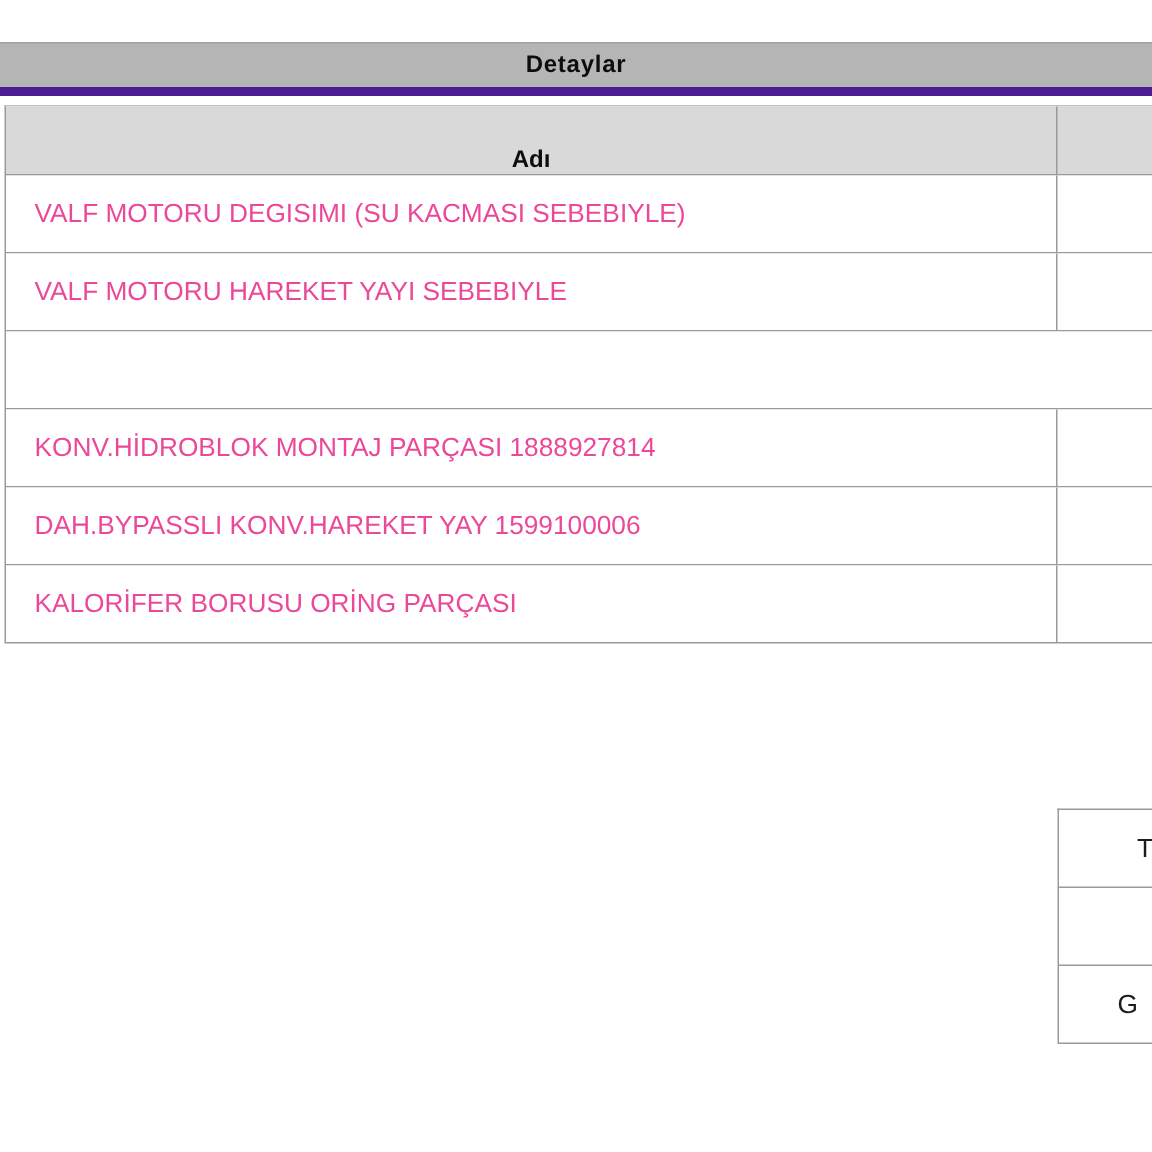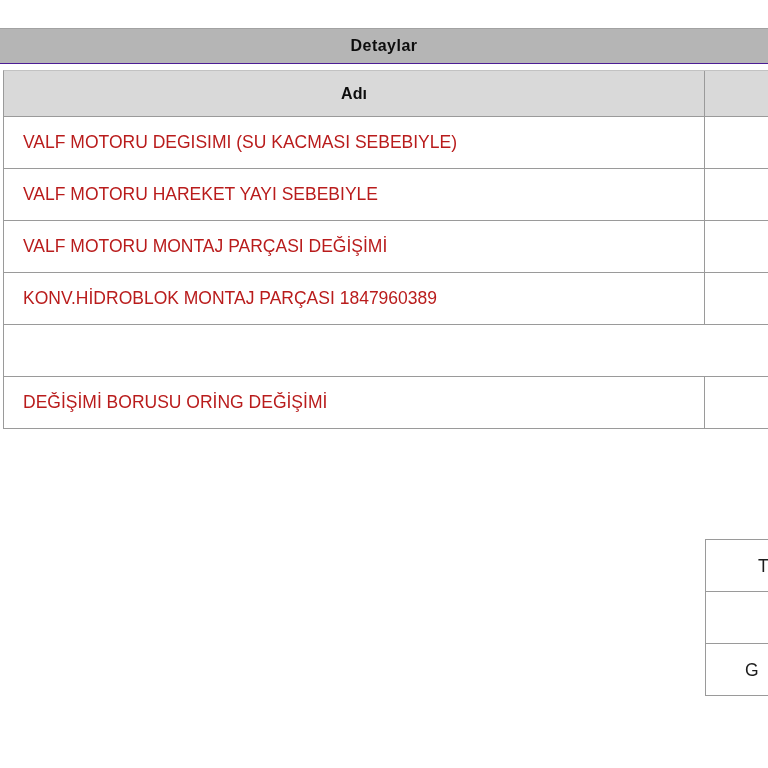--- a/index.html
+++ b/index.html
@@ -10,21 +10,21 @@
     font-family: "Liberation Sans", sans-serif;
     position: relative;
   }
   
   .title-bar {
     position: absolute;
     left: 0; top: 28px;
     width: 768px; height: 36px;
     background: #b5b5b5;
     border-top: 1px solid #a2a2a2;
-    border-bottom: 1px solid #4c1d95;
+    border-bottom: 6px solid #4c1d95;
     display: flex;
     align-items: center;
     justify-content: center;
   }
   .title-bar .title-text {
     font-size: 16px;
     font-weight: bold;
     color: #0d0d0d;
     letter-spacing: 0.5px;
   }
@@ -55,29 +55,30 @@
     display: flex;
     align-items: center;
   }
   .value-col {
     flex: 1;
     display: flex;
     align-items: center;
   }
   .header-row .name-col {
     justify-content: center;
+    align-items: flex-end;
   }
   .col-header-text {
     font-size: 16px;
     font-weight: bold;
     color: #0d0d0d;
   }
   .cell-text {
     font-size: 17.5px;
-    color: #b91c1c;
+    color: #ec4899;
     padding-left: 19px;
     white-space: nowrap;
     overflow: hidden;
   }
   
   .summary-table {
     position: absolute;
     left: 705px; top: 539px;
     width: 230px; 
     border-left: 1px solid #9a9a9a;
@@ -125,41 +126,41 @@
   </div>
 
   <div class="table-row data-row">
     <div class="name-col">
       <span class="cell-text">VALF MOTORU HAREKET YAYI SEBEBIYLE</span>
     </div>
     <div class="value-col"></div>
   </div>
 
   <div class="table-row data-row">
+    <div class="value-col"></div>
+  </div>
+
+  <div class="table-row data-row">
     <div class="name-col">
-      <span class="cell-text">VALF MOTORU MONTAJ PARÇASI DEĞİŞİMİ</span>
+      <span class="cell-text">KONV.HİDROBLOK MONTAJ PARÇASI 1888927814</span>
     </div>
     <div class="value-col"></div>
   </div>
 
   <div class="table-row data-row">
     <div class="name-col">
-      <span class="cell-text">KONV.HİDROBLOK MONTAJ PARÇASI 1847960389</span>
+      <span class="cell-text">DAH.BYPASSLI KONV.HAREKET YAY 1599100006</span>
     </div>
-    <div class="value-col"></div>
-  </div>
-
-  <div class="table-row data-row">
     <div class="value-col"></div>
   </div>
 
 
   <div class="table-row data-row">
     <div class="name-col">
-      <span class="cell-text">DEĞİŞİMİ BORUSU ORİNG DEĞİŞİMİ</span>
+      <span class="cell-text">KALORİFER BORUSU ORİNG PARÇASI</span>
     </div>
     <div class="value-col"></div>
   </div>
 
 
 </div>
 
 <div class="summary-table">
   <div class="summary-row summary-row-0">
     <span class="summary-label">T</span>

